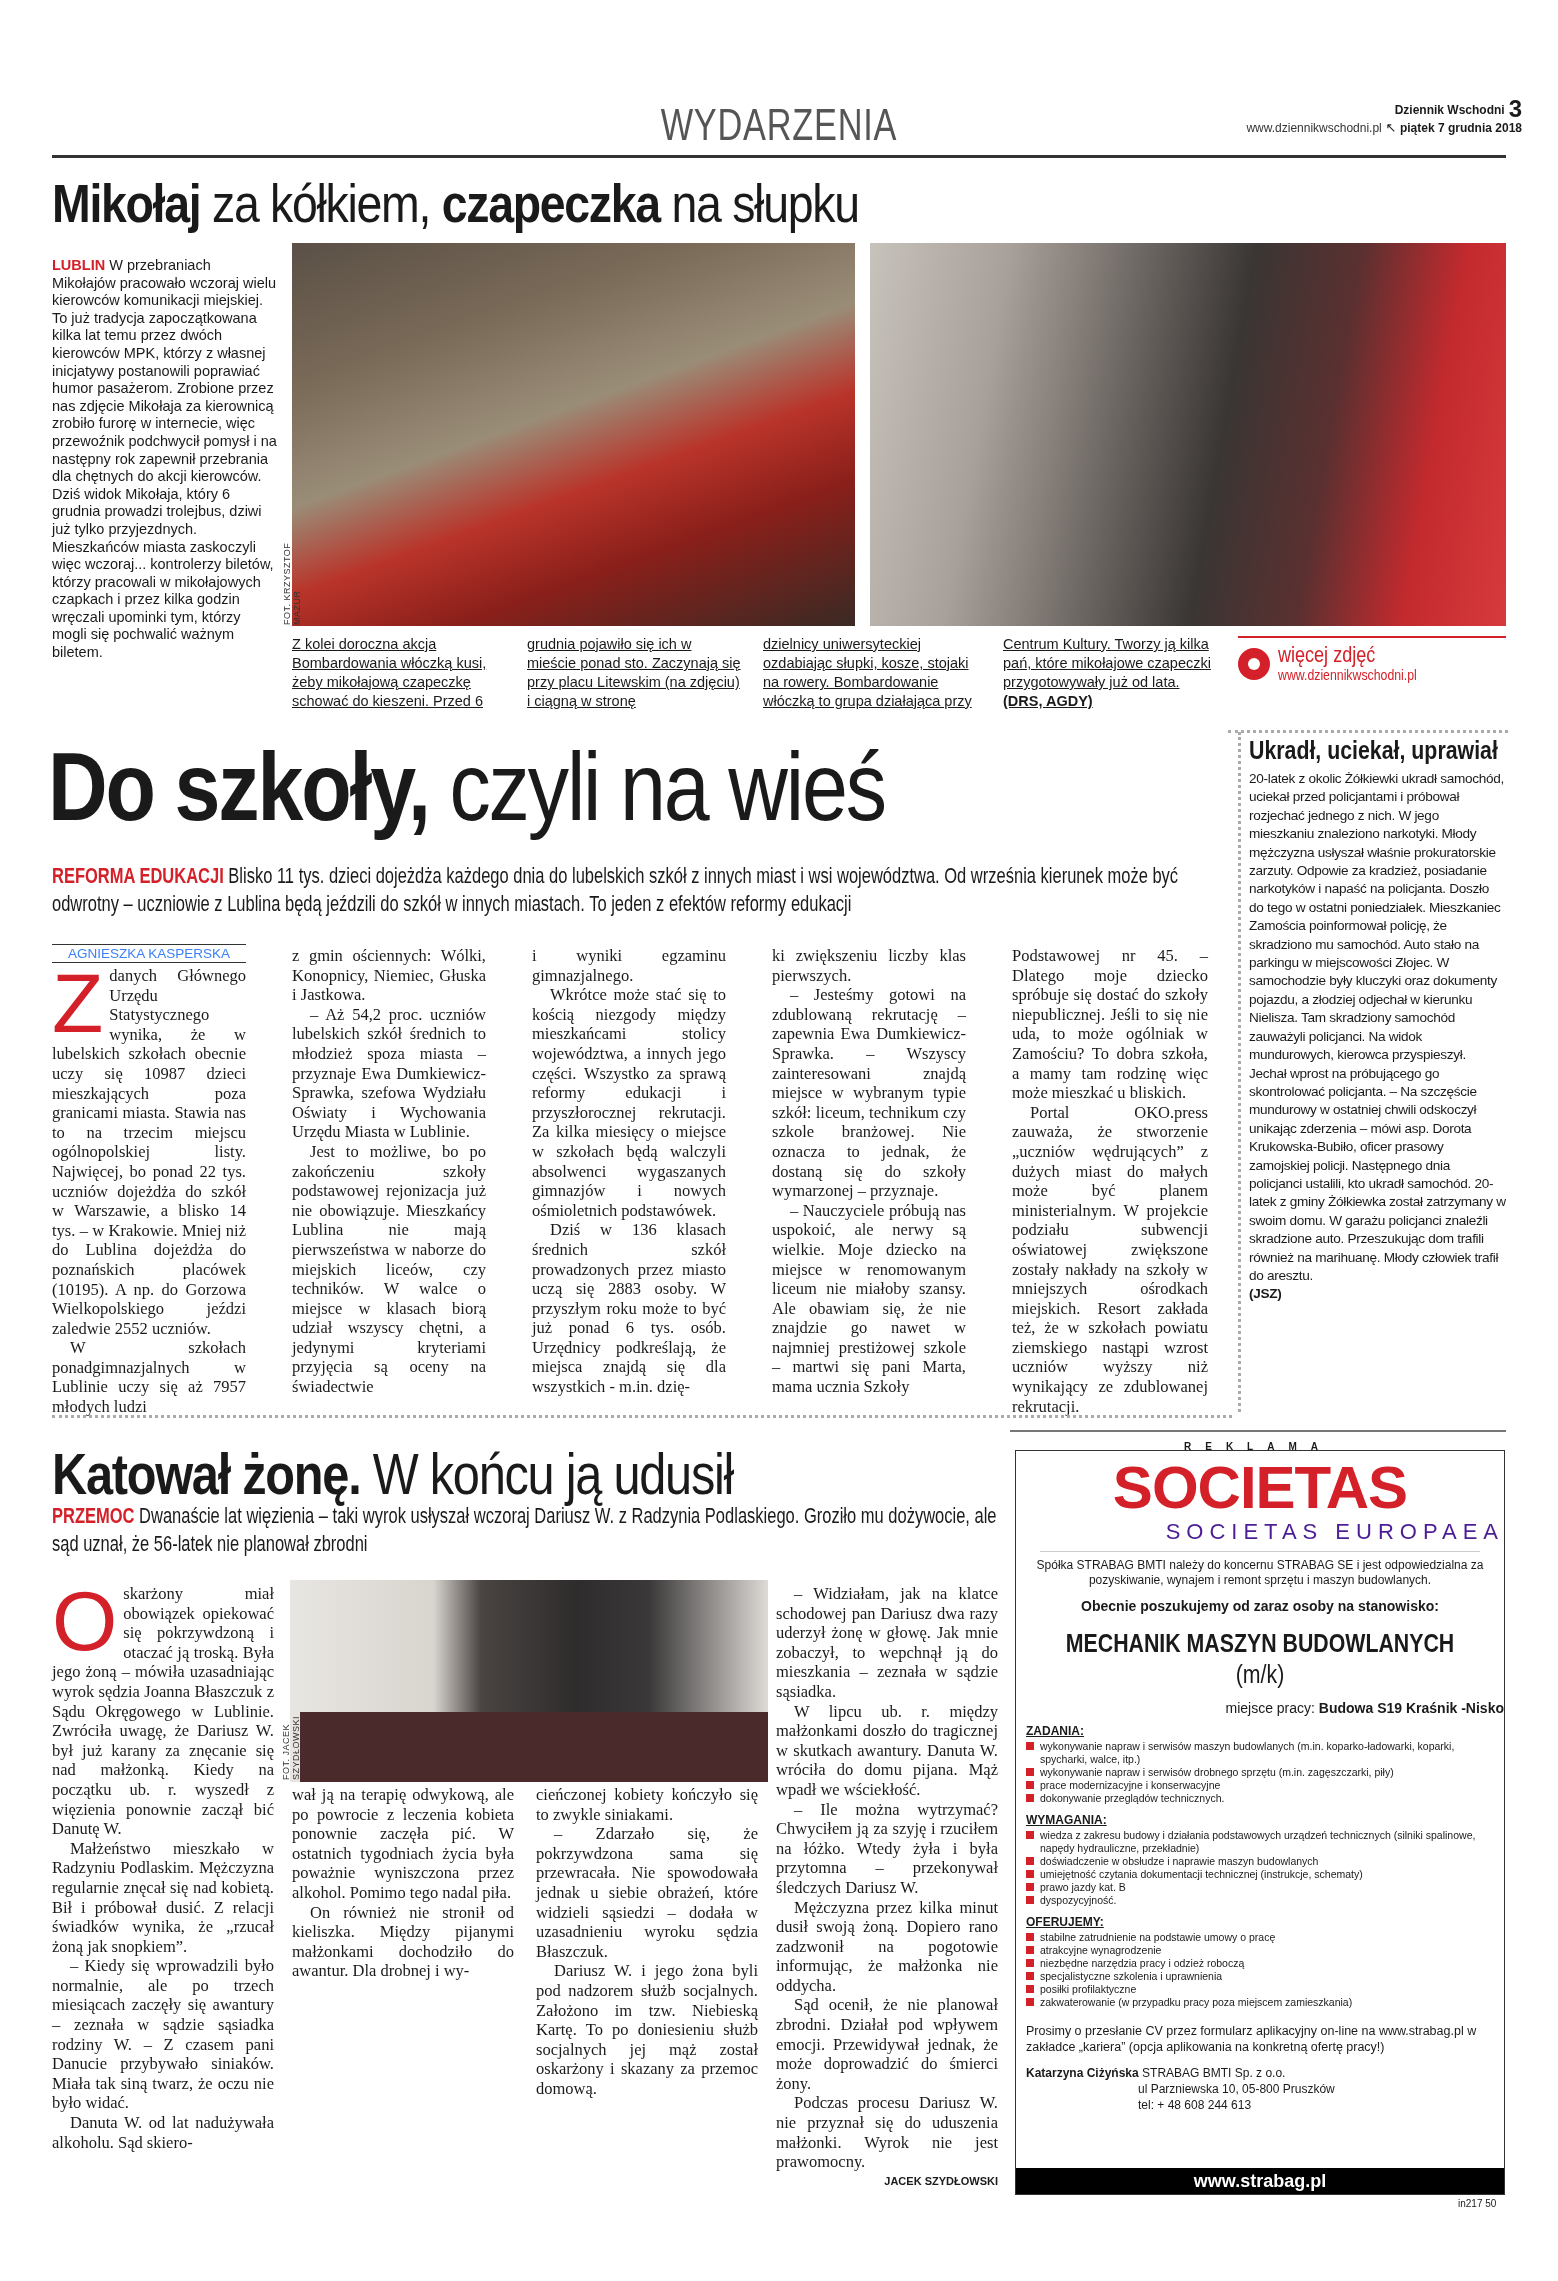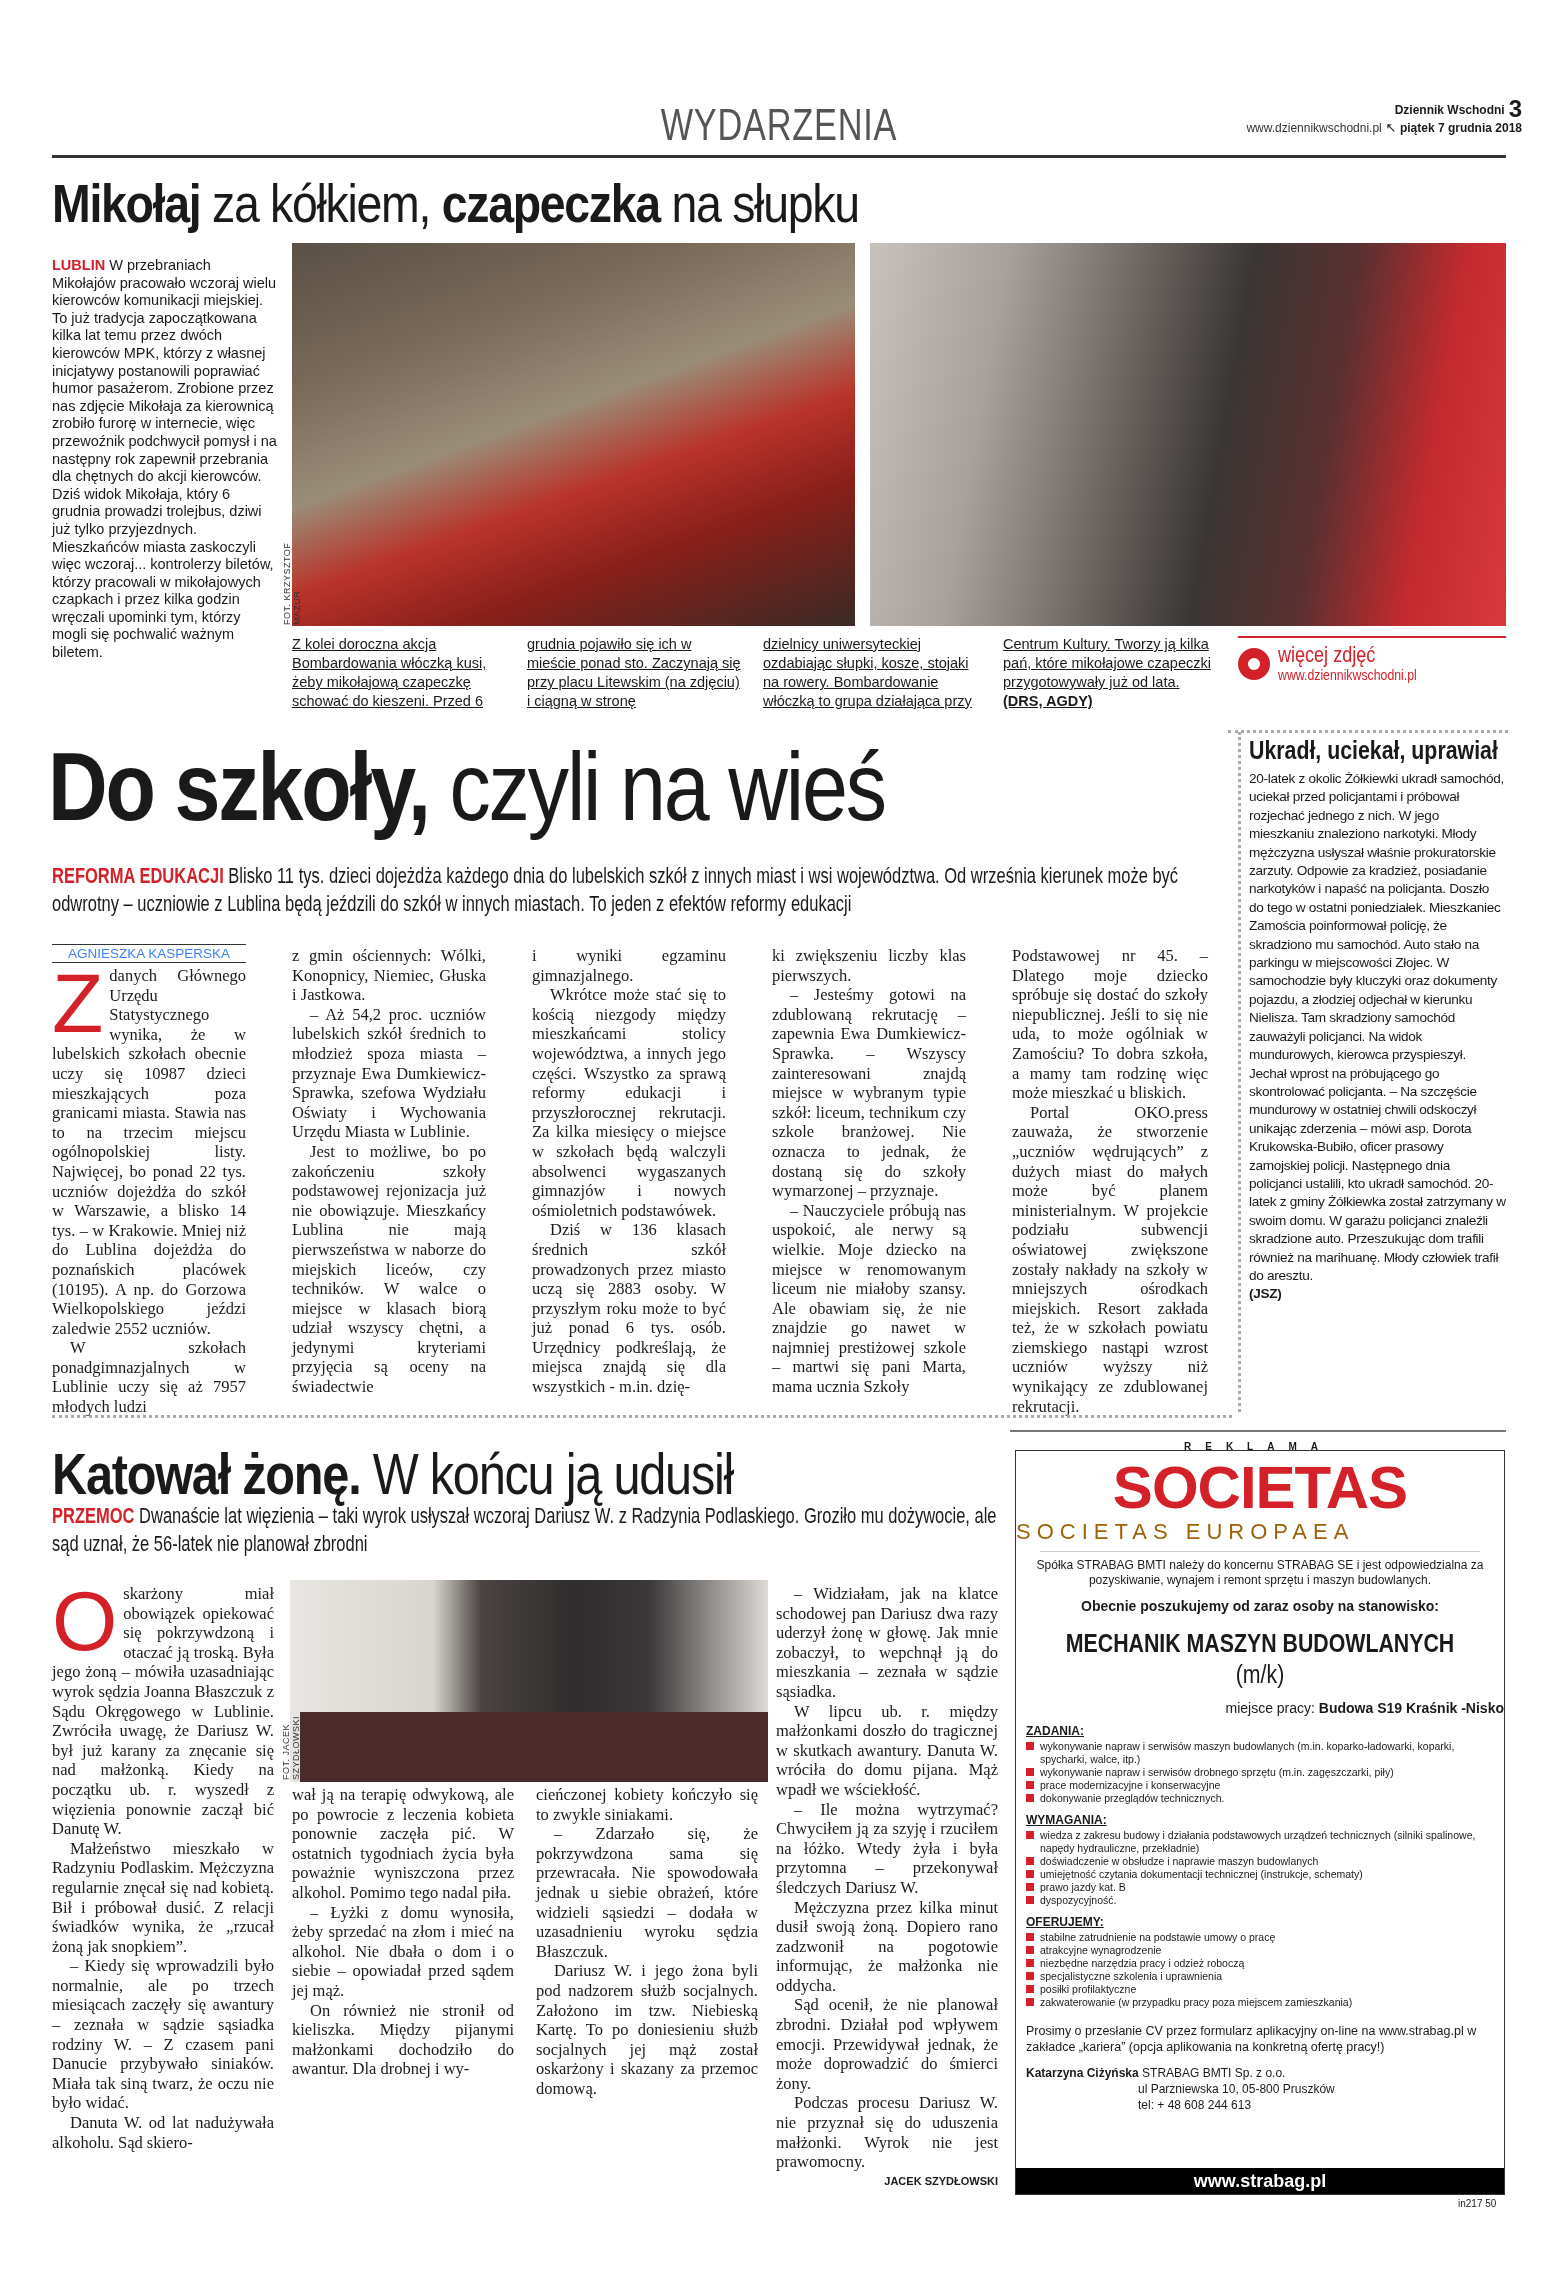--- a/index.html
+++ b/index.html
@@ -42,21 +42,21 @@
   .sidebar .body { font-size: 13.6px; line-height: 18.4px; margin-top: 6px; letter-spacing: -0.3px; }
   .dotted-sep { left: 52px; top: 1415px; width: 1180px; border-top: 3px dotted #aaa; }
   .h3 { left: 52px; top: 1440px; font-size: 58px; letter-spacing: -1.5px; transform-origin: left top; transform: scaleX(0.84); }
   .standfirst2 { left: 52px; top: 1502px; width: 960px; font-size: 22px; line-height: 28px; }
   .standfirst2-inner { transform: scaleX(0.75); transform-origin: left top; width: 1280px; }
   .photo3 { left: 290px; top: 1580px; width: 478px; height: 202px; background: linear-gradient(90deg, #e8e6e2 0%, #d8d4ce 30%, #4a4442 40%, #2e2c2c 60%, #3a3838 75%, #dedad6 100%); }
   .photo3 .desk { position: absolute; left: 10px; right: 0; bottom: 0; height: 70px; background: #4a2a2a; }
   .ad-label { left: 1010px; top: 1430px; width: 496px; border-top: 2px solid #777; text-align: center; font-size: 10px; font-weight: bold; letter-spacing: 14px; padding-top: 9px; }
   .ad { left: 1015px; top: 1450px; width: 490px; height: 745px; border: 1.5px solid #333; }
   .ad .brand { text-align: center; color: #d42029; font-family: "Liberation Sans", sans-serif; font-weight: 900; font-size: 60px; letter-spacing: -1px; margin-top: 6px; line-height: 62px; }
-  .ad .brand-sub { text-align: left; font-size: 22px; letter-spacing: 6px; color: #a16207; }
+  .ad .brand-sub { text-align: right; font-size: 22px; letter-spacing: 6px; color: #4c1d95; }
   .ad .hr { margin: 6px 24px; border-top: 1px solid #ccc; }
   .ad .intro { text-align: center; font-size: 12px; line-height: 15px; }
   .ad .looking { text-align: center; font-weight: bold; font-size: 14px; margin-top: 10px; }
   .ad .position { text-align: center; font-weight: bold; font-size: 26px; margin-top: 14px; transform: scaleX(0.82); }
   .ad .position span { font-weight: normal; }
   .ad .place { text-align: right; font-size: 14px; margin-top: 10px; }
   .ad .place b { font-weight: bold; }
   .ad .list-head { font-weight: bold; font-size: 12px; text-decoration: underline; margin: 8px 0 2px 10px; }
   .ad ul { list-style: none; margin-left: 10px; }
   .ad li { font-size: 10.5px; line-height: 13px; padding-left: 14px; position: relative; }
@@ -161,21 +161,20 @@
   <p>– Kiedy się wprowadzili było normalnie, ale po trzech miesiącach zaczęły się awantury – zeznała w sądzie sąsiadka rodziny W. – Z czasem pani Danucie przybywało siniaków. Miała tak siną twarz, że oczu nie było widać.</p>
   <p>Danuta W. od lat nadużywała alkoholu. Sąd skiero-</p>
 </div>
 <div class="abs photo photo3">
     <div class="desk"></div>
   </div>
 <div class="abs photo-credit" style="left:281px; top:1660px; height:120px;">FOT. JACEK SZYDŁOWSKI</div>
 
 <div class="abs col" style="left:292px; top:1785px; width:222px;">
   <p class="first">wał ją na terapię odwykową, ale po powrocie z leczenia kobieta ponownie zaczęła pić. W ostatnich tygodniach życia była poważnie wyniszczona przez alkohol. Pomimo tego nadal piła.</p>
-  <p>– Łyżki z domu wynosiła, żeby sprzedać na złom i mieć na alkohol. Nie dbała o dom i o siebie – opowiadał przed sądem jej mąż.</p>
   <p>On również nie stronił od kieliszka. Między pijanymi małżonkami dochodziło do awantur. Dla drobnej i wy-</p>
 </div>
 <div class="abs col" style="left:536px; top:1785px; width:222px;">
   <p class="first">cieńczonej kobiety kończyło się to zwykle siniakami.</p>
   <p>– Zdarzało się, że pokrzywdzona sama się przewracała. Nie spowodowała jednak u siebie obrażeń, które widzieli sąsiedzi – dodała w uzasadnieniu wyroku sędzia Błaszczuk.</p>
   <p>Dariusz W. i jego żona byli pod nadzorem służb socjalnych. Założono im tzw. Niebieską Kartę. To po doniesieniu służb socjalnych jej mąż został oskarżony i skazany za przemoc domową.</p>
 </div>
 <div class="abs col" style="left:776px; top:1584px; width:222px;">
   <p>– Widziałam, jak na klatce schodowej pan Dariusz dwa razy uderzył żonę w głowę. Jak mnie zobaczył, to wepchnął ją do mieszkania – zeznała w sądzie sąsiadka.</p>
   <p>W lipcu ub. r. między małżonkami doszło do tragicznej w skutkach awantury. Danuta W. wróciła do domu pijana. Mąż wpadł we wściekłość.</p>

